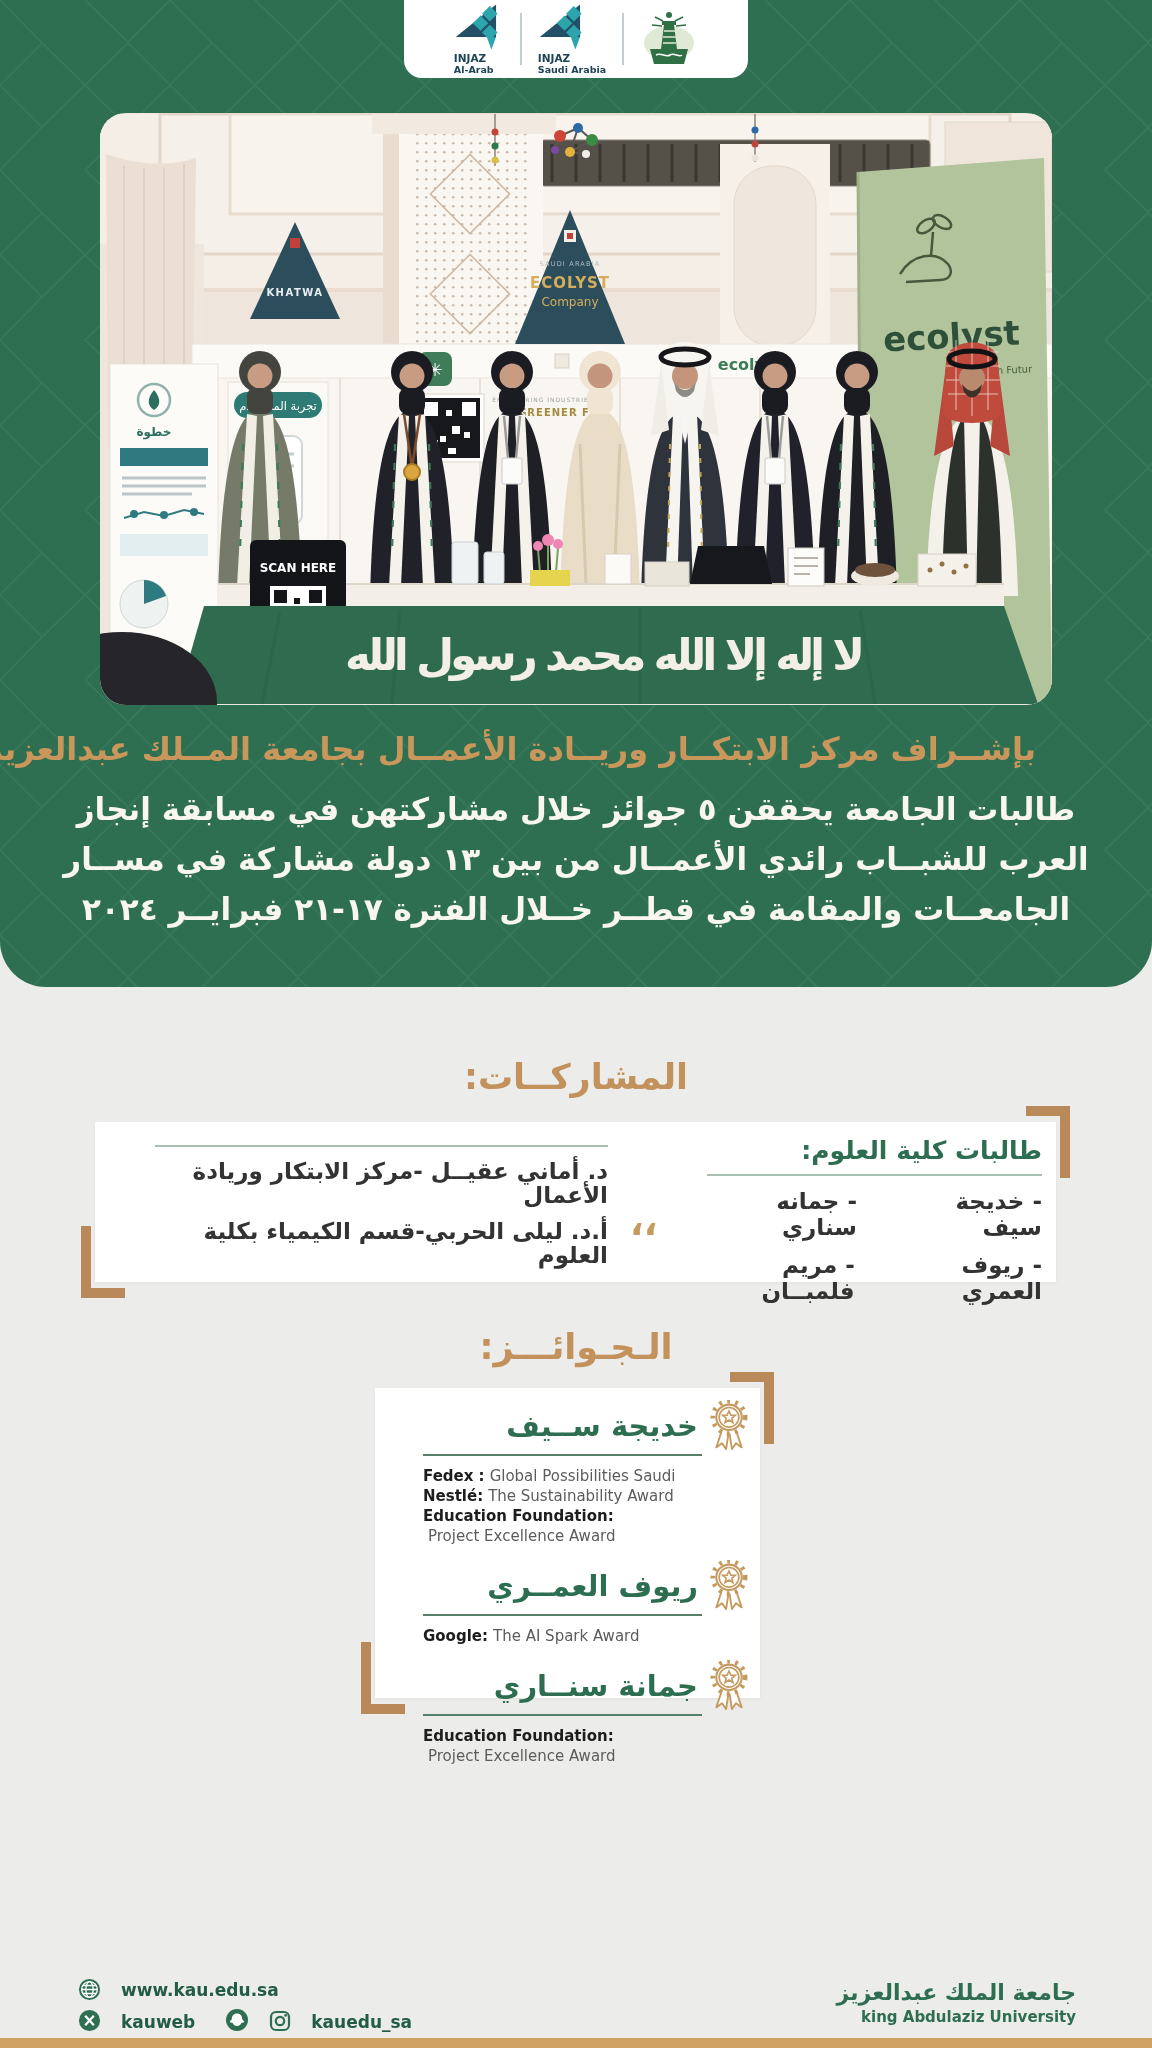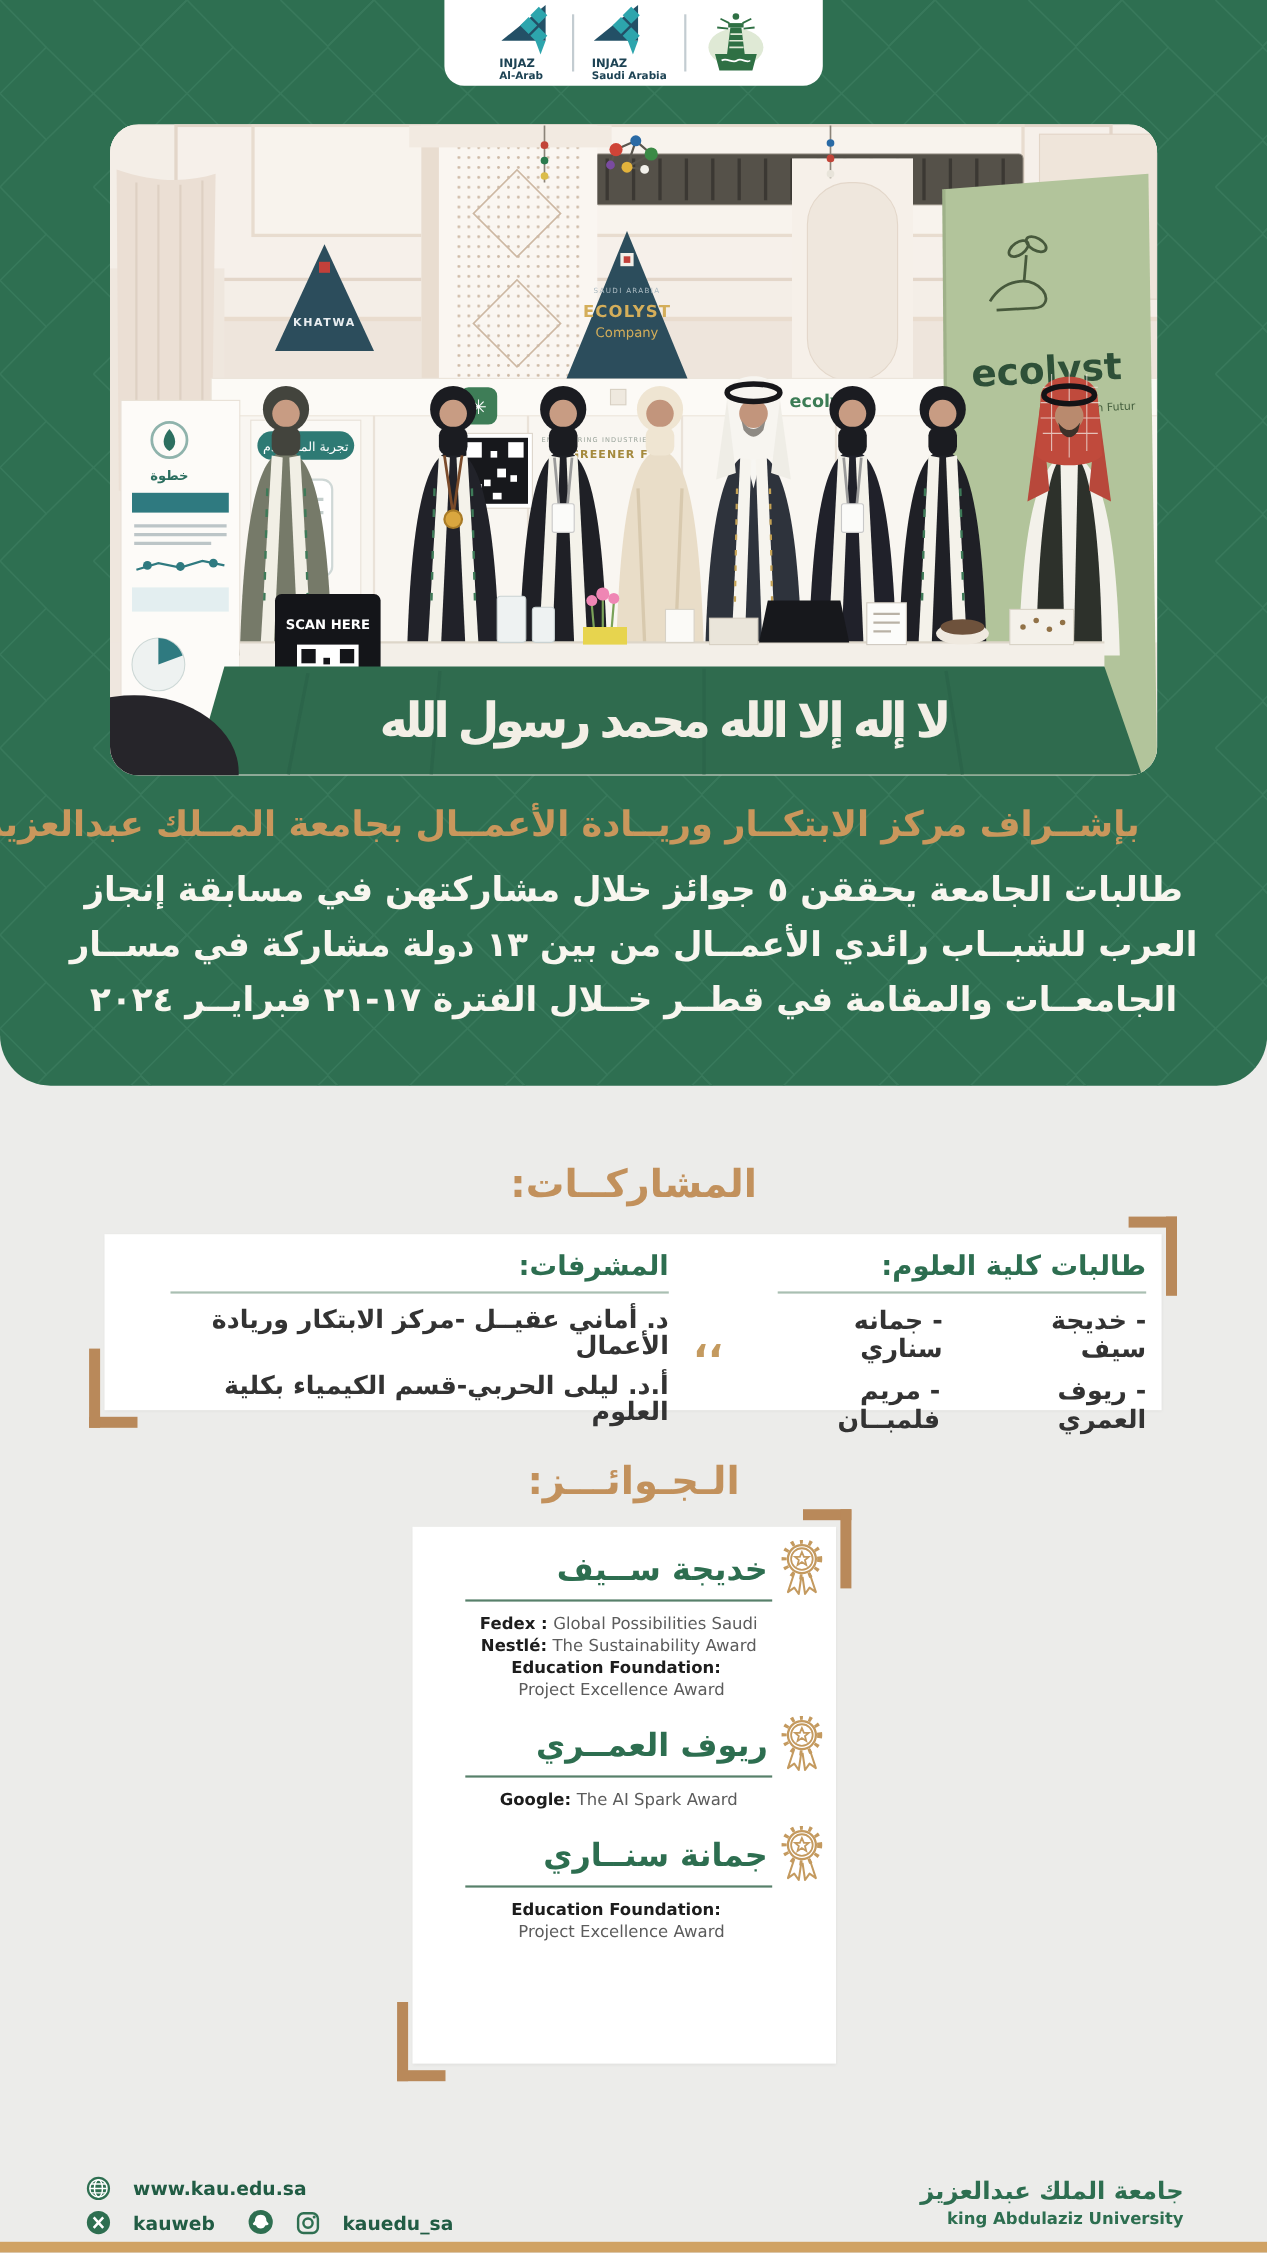--- a/index.html
+++ b/index.html
@@ -29,21 +29,21 @@
   .body-lines div{font-size:31px;font-weight:bold;color:#f8f6ef;line-height:50px;white-space:nowrap;}
 
   
   .gold-h{position:absolute;left:0;width:1152px;text-align:center;font-size:35px;font-weight:bold;
           color:#c2915c;z-index:2;}
   .h-participants{top:1028px;}
   .h-awards{top:1298px;}
 
   .white-card{position:absolute;background:#ffffff;box-shadow:0 1px 3px rgba(0,0,0,.05);}
   .participants-card{left:95px;top:1122px;width:961px;height:160px;}
-  .awards-card{left:375px;top:1388px;width:385px;height:488px;text-align:center;}
+  .awards-card{left:375px;top:1388px;width:385px;height:310px;}
 
   .bracket{position:absolute;z-index:3;}
   .br-tr{top:-16px;right:-14px;width:34px;height:62px;
          border-top:10px solid #b9895a;border-right:10px solid #b9895a;}
   .br-bl{bottom:-16px;left:-14px;width:34px;height:62px;
          border-bottom:10px solid #b9895a;border-left:10px solid #b9895a;}
 
   .p-col{position:absolute;top:14px;}
   .p-students{right:14px;width:335px;}
   .p-supervisors{left:60px;width:453px;}
@@ -452,21 +452,20 @@
       </div>
       <div class="p-row">
         <span>- ريوف العمري</span>
         <span>- مريم فلمبــان</span>
       </div>
     </div>
 
     <div class="p-quote">،،</div>
 
     <div class="p-col p-supervisors" dir="rtl">
-      <div class="p-title">المشرفات:</div>
       <div class="p-underline"></div>
       <div class="p-line">د. أماني عقيــل -مركز الابتكار وريادة الأعمال</div>
       <div class="p-line">أ.د. ليلى الحربي-قسم الكيمياء بكلية العلوم</div>
     </div>
   </div>
 
   <h2 class="gold-h h-awards" dir="rtl">الـجـوائـــز:</h2>
 
   <svg width="0" height="0" style="position:absolute">
     <defs>

